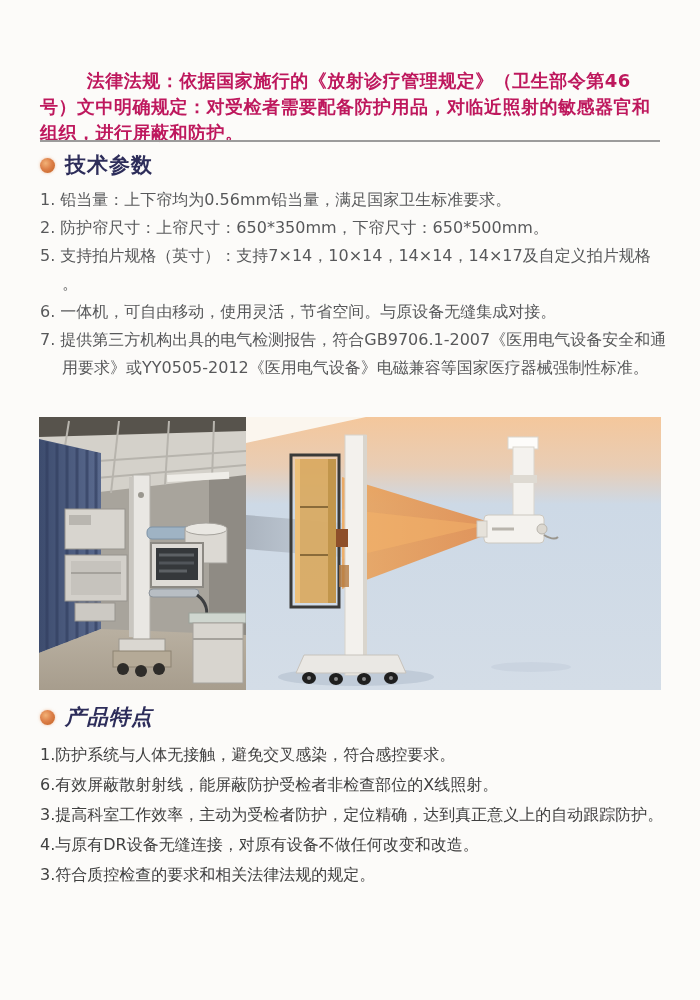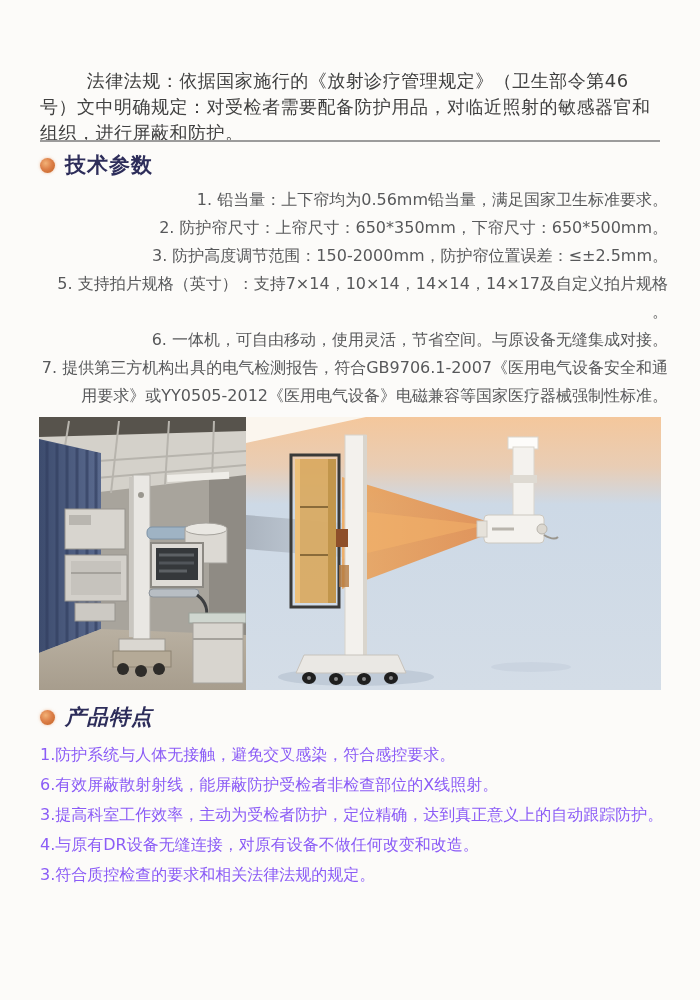--- a/index.html
+++ b/index.html
@@ -8,22 +8,22 @@
     background:#fcfbf9;
     font-family:"DejaVu Sans","Liberation Sans",sans-serif;
     position:relative;
     overflow:hidden;
   }
   .page{position:absolute;inset:0;}
 
   
   .legal{
     position:absolute;top:50px;left:40px;width:622px;
-    color:#404040;font-size:18px;line-height:26px;
-    font-weight:normal;text-indent:2.6em;
+    color:#be185d;font-size:18px;line-height:26px;
+    font-weight:bold;text-indent:2.6em;
     letter-spacing:0.5px;
   }
 
   
   .divider{
     position:absolute;top:140px;left:40px;width:620px;height:2px;
     background:#9c9c9c;
   }
 
   
@@ -40,24 +40,24 @@
   }
   .section-title{
     color:#2d2d5a;font-size:21px;font-weight:bold;letter-spacing:1px;
   }
 
   
   .tech-list{
     position:absolute;top:186px;left:40px;width:628px;
     color:#57585a;font-size:16px;line-height:28px;
   }
-  .tech-list .item{padding-left:22px;text-indent:-22px;text-align:right;}
+  .tech-list .item{padding-left:22px;text-indent:-22px;}
   .feature-list{
     position:absolute;top:740px;left:40px;width:632px;
-    color:#8b5cf6;font-size:16px;line-height:30px;
+    color:#404040;font-size:16px;line-height:30px;
   }
   .feature-list .item{padding-left:18px;text-indent:-18px;}
 
   
   .image-strip{
     position:absolute;top:417px;left:39px;width:622px;height:273px;
     display:flex;
   }
   .image-strip svg{display:block;}
 </style>
@@ -71,21 +71,20 @@
   <div class="divider"></div>
 
   <div class="section-header h1">
     <span class="bullet"></span>
     <span class="section-title">技术参数</span>
   </div>
 
   <div class="tech-list">
     <div class="item">1. 铅当量：上下帘均为0.56mm铅当量，满足国家卫生标准要求。</div>
     <div class="item">2. 防护帘尺寸：上帘尺寸：650*350mm，下帘尺寸：650*500mm。</div>
-    <div class="item">3. 防护高度调节范围：150-2000mm，防护帘位置误差：≤±2.5mm。</div>
     <div class="item">5. 支持拍片规格（英寸）：支持7×14，10×14，14×14，14×17及自定义拍片规格 。</div>
     <div class="item">6. 一体机，可自由移动，使用灵活，节省空间。与原设备无缝集成对接。</div>
     <div class="item">7. 提供第三方机构出具的电气检测报告，符合GB9706.1-2007《医用电气设备安全和通用要求》或YY0505-2012《医用电气设备》电磁兼容等国家医疗器械强制性标准。</div>
   </div>
 
   <div class="image-strip">
 
     <svg width="207" height="273" viewBox="0 0 207 273">
       <defs>
         <linearGradient id="curt" x1="0" y1="0" x2="1" y2="0">

